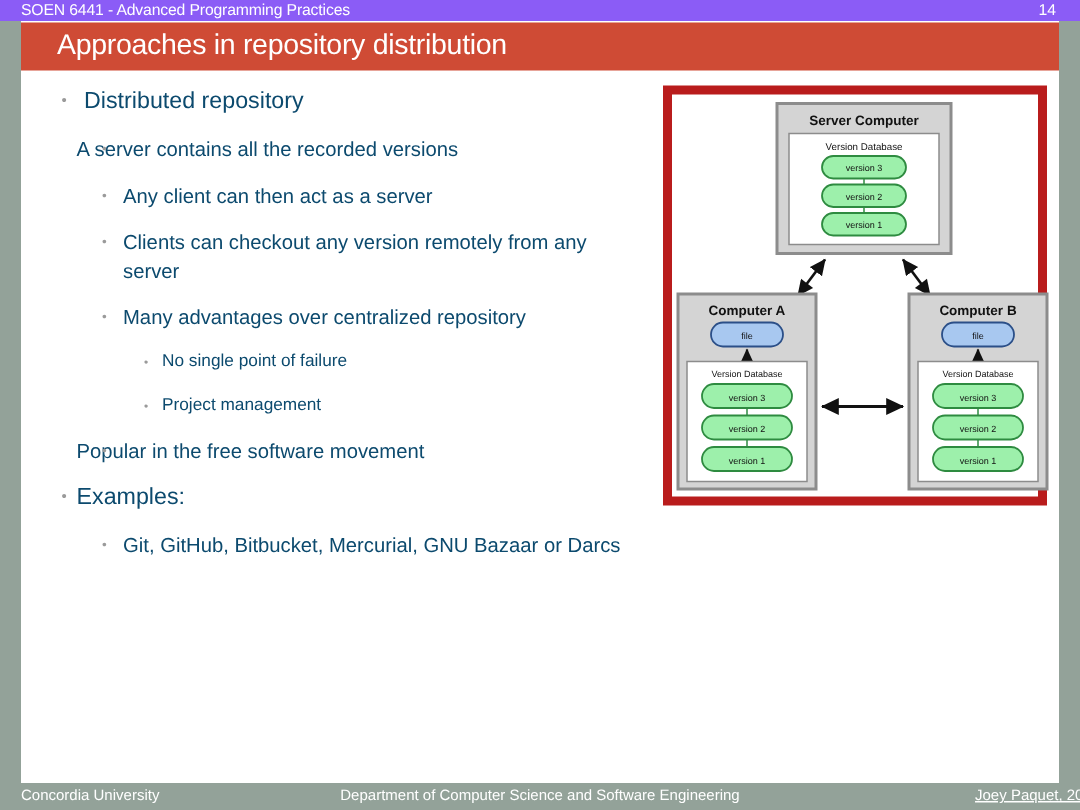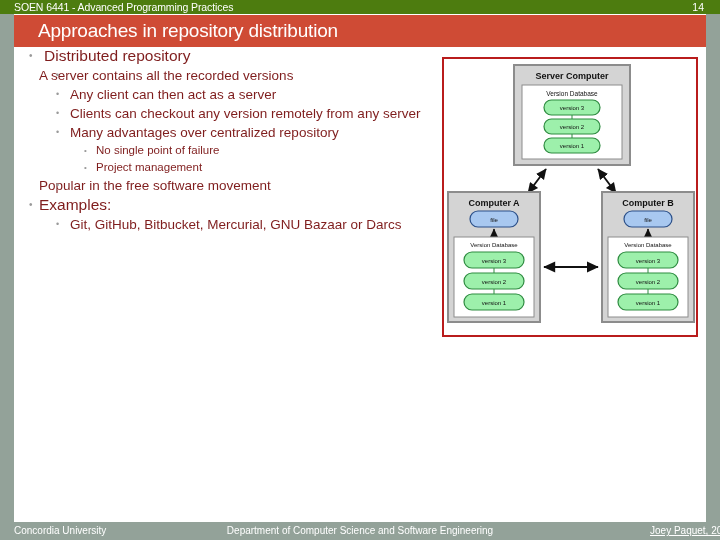--- a/index.html
+++ b/index.html
@@ -34,21 +34,21 @@
     right: 0; top: 0;
     width: 14px; height: 540px;
     background: #93a299;
   }
 
   
   #topbar {
     position: absolute;
     left: 0; top: 0;
     width: 720px; height: 14px;
-    background: #4d7c0f;
+    background: #8b5cf6;
   }
   #topbar-course {
     position: absolute;
     left: 14px; top: 0px;
     font-size: 10.5px;
     line-height: 14px;
     color: #ffffff;
     white-space: nowrap;
     letter-spacing: -0.1px;
   }
@@ -96,22 +96,22 @@
     color: #3f3f3f;
   }
 
   ul.lvl {
     list-style: none;
     margin: 0;
     padding: 0;
   }
   li.bullet {
     position: relative;
-    color: #7f1d1d;
-    margin: 0;
+    color: #0c4a6e;
+    margin: 12px;
   }
   li.bullet > .btxt { display: block; }
   li.bullet::before {
     content: "\2022";
     position: absolute;
     color: #9a9a9a;
   }
 
   
   .l1 { font-size: 15.5px; line-height: 20px; padding-left: 30px; margin-bottom: 3px; }
@@ -163,21 +163,21 @@
   }
 
   
   #diagram {
     position: absolute;
     left: 442px;
     top: 57px;
     width: 256px;
     height: 280px;
     background: #ffffff;
-    border: 2px solid #b91c1c;
+    border: 6px solid #b91c1c;
     box-sizing: border-box;
   }
   #diagram svg { display: block; }
 </style>
 </head>
 <body>
 
 <div id="slide">
 
   <div class="edge-left"></div>

